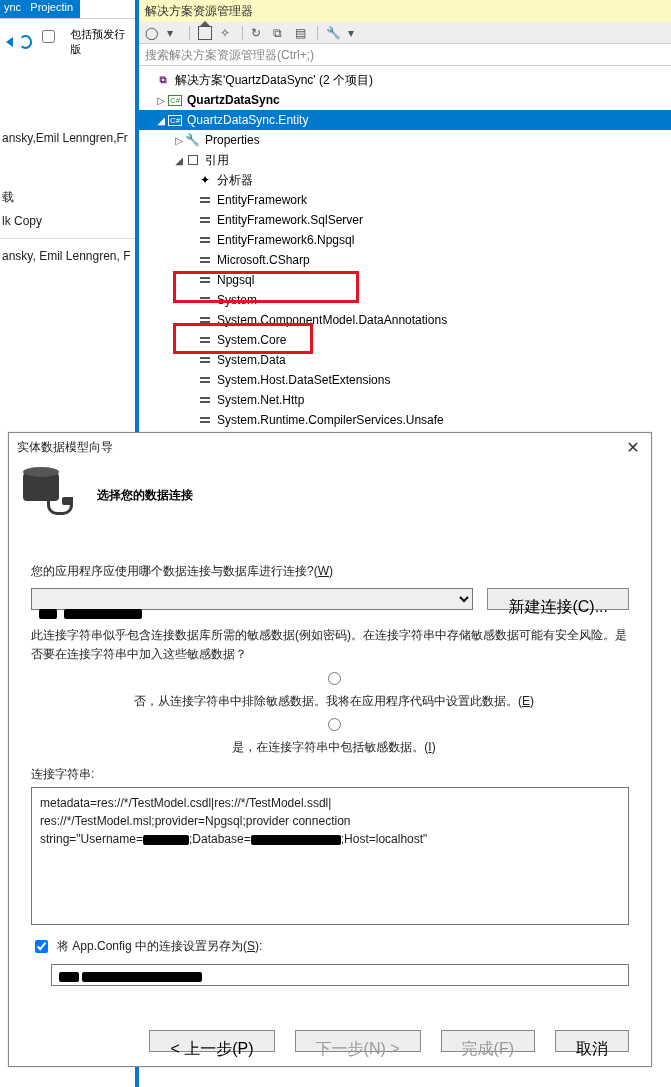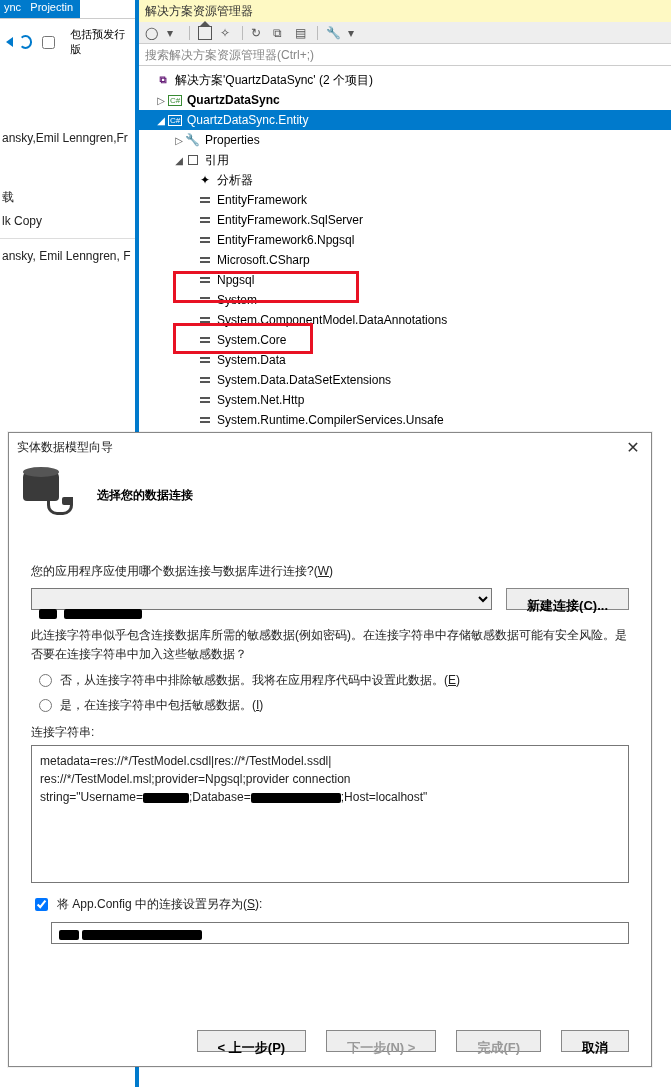--- a/index.html
+++ b/index.html
@@ -45,42 +45,42 @@
   .db-icon .cyl::before{content:"";position:absolute;top:-4px;left:0;width:36px;height:10px;border-radius:50%;background:#555;}
   .db-icon .plug{position:absolute;left:28px;top:30px;width:26px;height:18px;border:3px solid #3a3a3a;border-top:none;border-radius:0 0 10px 10px;}
   .db-icon .plug::after{content:"";position:absolute;right:-2px;top:0;width:10px;height:8px;background:#3a3a3a;border-radius:2px;}
   .dlg-banner h3 { font-size:12px; font-weight:bold; margin:0;}
   .dlg-body { padding:0 22px; font-size:12px; color:#222;margin-top:16px;}
   .dlg-body .q1 { margin:18px 0 8px; font-weight:normal;}
   .dlg-body .u { text-decoration:underline;}
   .row-conn { display:flex; gap:14px; align-items:center; margin-bottom:16px;}
   .row-conn select { flex:1; height:22px; border:1px solid #777; font-size:12px; padding:0 4px;}
   .row-conn .blk { display:inline-block;vertical-align:middle;}
-  .btn { height:22px; padding:8px 20px; border:1px solid #888; background:#eee; font-size:13px;font-weight:bold;}
-  .radio-row { display:flex;align-items:center;gap:8px;margin:8px 0 6px 8px;}
+  .btn { height:22px; padding:8px 20px; border:1px solid #888; background:#eee; font-size:16px;}
+  .radio-row { display:flex;align-items:center;gap:8px;margin:8px 0 6px 8px;flex-direction:column;}
   .radio-row input { margin:0;}
   .cs-area { width:100%; height:138px; border:1px solid #777; padding:6px 8px; font-size:12px; color:#222; line-height:1.5; overflow:auto; resize:none; font-family:inherit;}
   .chk-row { display:flex;align-items:center;gap:6px;margin:12px 0 8px;}
   .save-input { width:578px; height:22px; border:1px solid #777; margin-left:20px; padding:0 6px; font-size:12px;}
   .dlg-foot { position:absolute; bottom:14px; right:22px; display:flex; gap:20px;align-items:center;}
   .dlg-foot .btn[disabled] { color:#999; }
   .redact { display:inline-block; background:#000; border-radius:2px; height:10px; vertical-align:middle;}
 </style>
 </head>
 <body>
 
 <div class="vs-top-tab"><span>ync</span> &nbsp;&nbsp;Projectin</div>
 <div class="vs-titlebar">解决方案资源管理器</div>
 <div class="vs-divider"></div>
 
 <div class="vs-left">
   <div class="pkgbar">
     <span class="arrow-icon"></span>
     <span class="refresh-icon"></span>
-    <label style="display:flex;align-items:center;gap:12px;">
+    <label style="display:flex;align-items:flex-start;gap:12px;">
         <input type="checkbox" style="">
         <span>包括预发行版</span>
       </label>
   </div>
   <div style="height:70px"></div>
   <div class="trunc">ansky,Emil Lenngren,Fr</div>
   <div style="height:36px"></div>
   <div class="trunc">载</div>
   <div class="trunc">lk Copy</div>
   <hr>
@@ -191,21 +191,21 @@
       <div class="tree-row" style="padding-left: 58px;">
         <span class="ico">
           <span class="ico-asm"></span>
         </span>
         <span>System.Data</span>
       </div>
       <div class="tree-row" style="padding-left: 58px;">
         <span class="ico">
           <span class="ico-asm"></span>
         </span>
-        <span>System.Data.DataSetExtensions</span>
+        <span>System.Host.DataSetExtensions</span>
       </div>
       <div class="tree-row" style="padding-left: 58px;">
         <span class="ico">
           <span class="ico-asm"></span>
         </span>
         <span>System.Net.Http</span>
       </div>
       <div class="tree-row" style="padding-left: 58px;">
         <span class="ico">
           <span class="ico-asm"></span>

